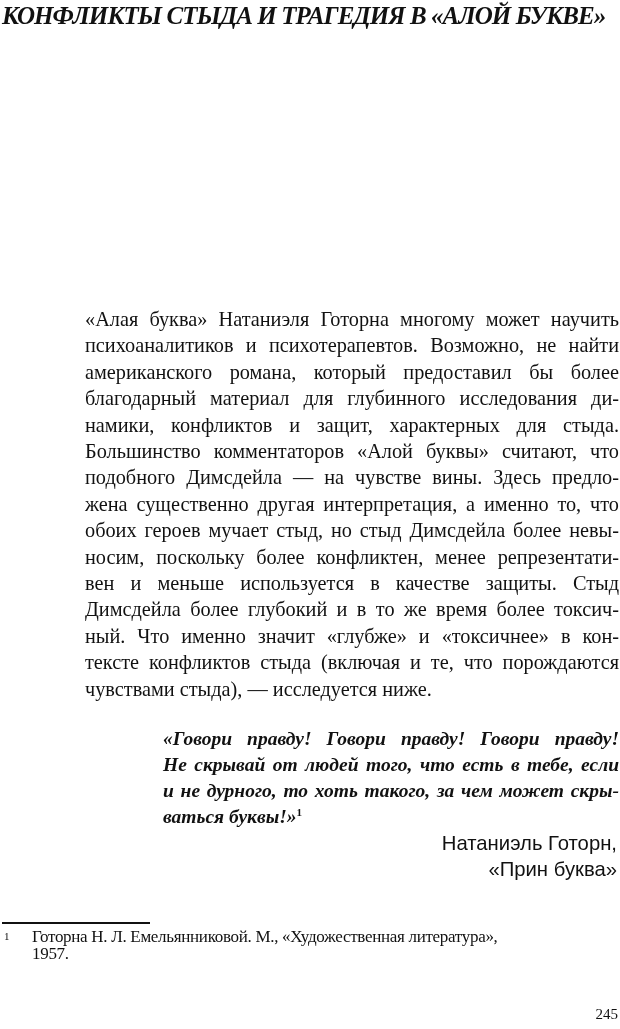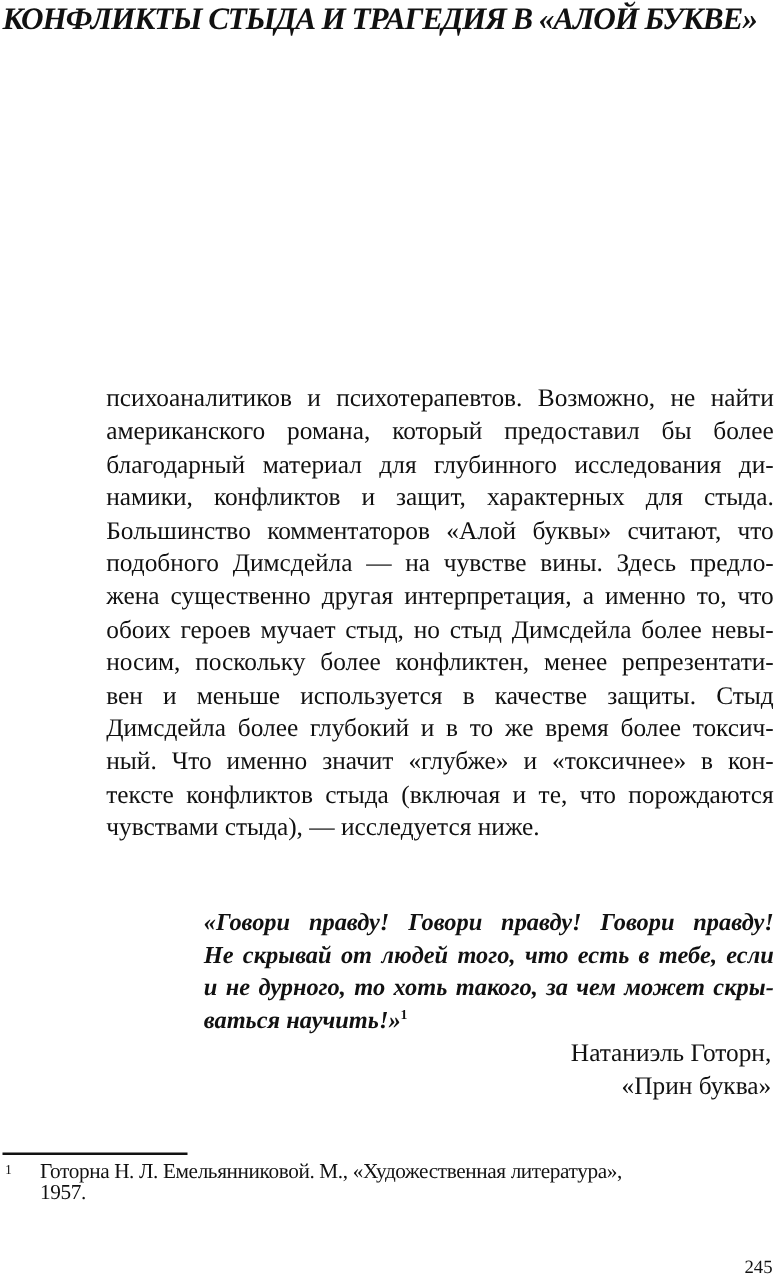--- a/index.html
+++ b/index.html
@@ -27,21 +27,21 @@
       position: absolute; left: 163px; top: 726px; width: 456px;
       font-family: "Liberation Serif", serif;
       font-style: italic; font-weight: bold;
       font-size: 19.5px; line-height: 26px;
     }
     .epigraph .line { display: block; text-align-last: justify; white-space: nowrap; }
     .epigraph .line.last { text-align-last: left; }
     sup { font-size: 11px; vertical-align: 7px; line-height: 0; font-style: normal; }
     .attribution {
       position: absolute; right: 3px; top: 830px; text-align: right;
-      font-family: Liberation Serif, serif;
+      font-family: Liberation Sans, sans-serif;
       font-size: 20.3px; line-height: 26.4px;
     }
     .footnote-rule {
       position: absolute; left: 2px; top: 922px; width: 148px; height: 2px;
       background: #111111;
     }
     .footnote {
       position: absolute; left: 2px; top: 928px; width: 616px;
       font-family: "Liberation Serif", serif;
       font-size: 17px; line-height: 17px;
@@ -53,41 +53,42 @@
       font-family: "Liberation Serif", serif;
       font-size: 15px; line-height: 24px;
     }
   </style>
 </head>
 <body>
 
 <div class="running-head">КОНФЛИКТЫ СТЫДА И ТРАГЕДИЯ В «АЛОЙ БУКВЕ»</div>
 
 <div class="body-text">
+  <span class="line">«Алая буква» Натаниэля Готорна многому может научить</span>
   <span class="line">психоаналитиков и психотерапевтов. Возможно, не найти</span>
   <span class="line">американского романа, который предоставил бы более</span>
   <span class="line">благодарный материал для глубинного исследования ди-</span>
   <span class="line">намики, конфликтов и защит, характерных для стыда.</span>
   <span class="line">Большинство комментаторов «Алой буквы» считают, что</span>
   <span class="line">подобного Димсдейла — на чувстве вины. Здесь предло-</span>
   <span class="line">жена существенно другая интерпретация, а именно то, что</span>
   <span class="line">обоих героев мучает стыд, но стыд Димсдейла более невы-</span>
   <span class="line">носим, поскольку более конфликтен, менее репрезентати-</span>
   <span class="line">вен и меньше используется в качестве защиты. Стыд</span>
   <span class="line">Димсдейла более глубокий и в то же время более токсич-</span>
   <span class="line">ный. Что именно значит «глубже» и «токсичнее» в кон-</span>
   <span class="line">тексте конфликтов стыда (включая и те, что порождаются</span>
   <span class="line last">чувствами стыда), — исследуется ниже.</span>
 </div>
 
 <div class="epigraph">
   <span class="line">«Говори правду! Говори правду! Говори правду!</span>
   <span class="line">Не скрывай от людей того, что есть в тебе, если</span>
   <span class="line">и не дурного, то хоть такого, за чем может скры-</span>
-  <span class="line last"><span>ваться научить!»</span><sup>1</sup></span>
+  <span class="line last"><span>ваться буквы!»</span><sup>1</sup></span>
 </div>
 
 <div class="attribution">
   <div>Натаниэль Готорн,</div>
   <div>«Прин буква»</div>
 </div>
 
 <div class="footnote-rule"></div>
 
 <div class="footnote">

